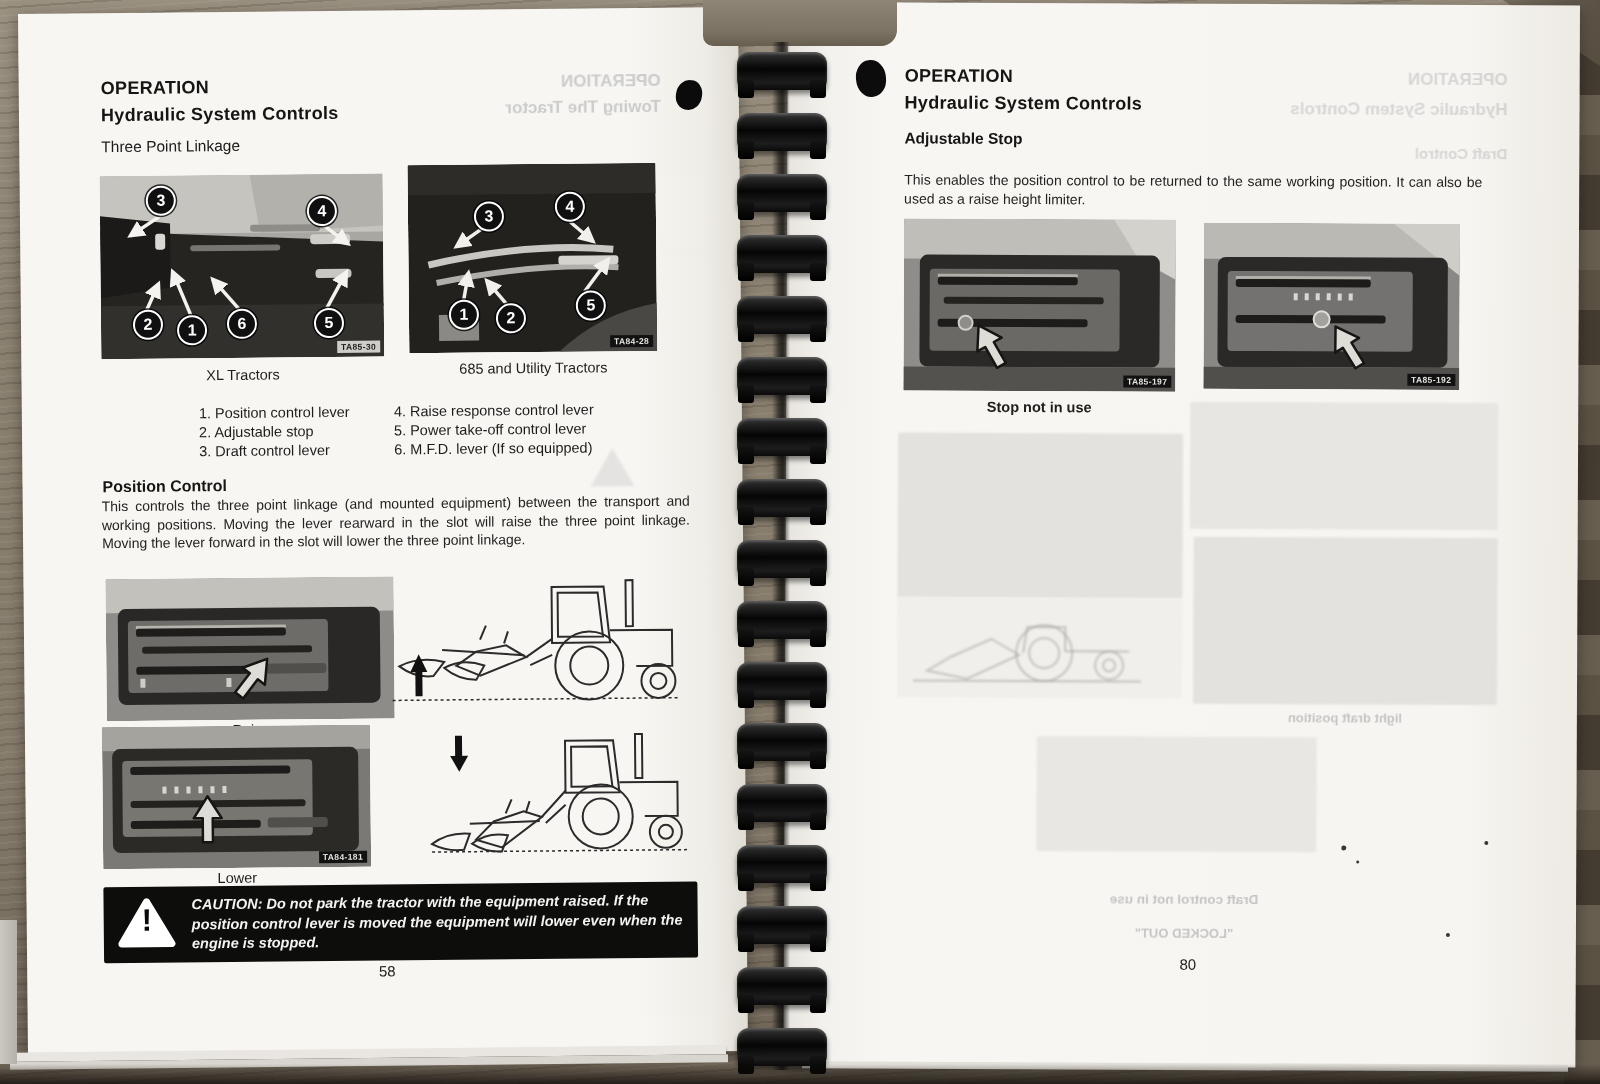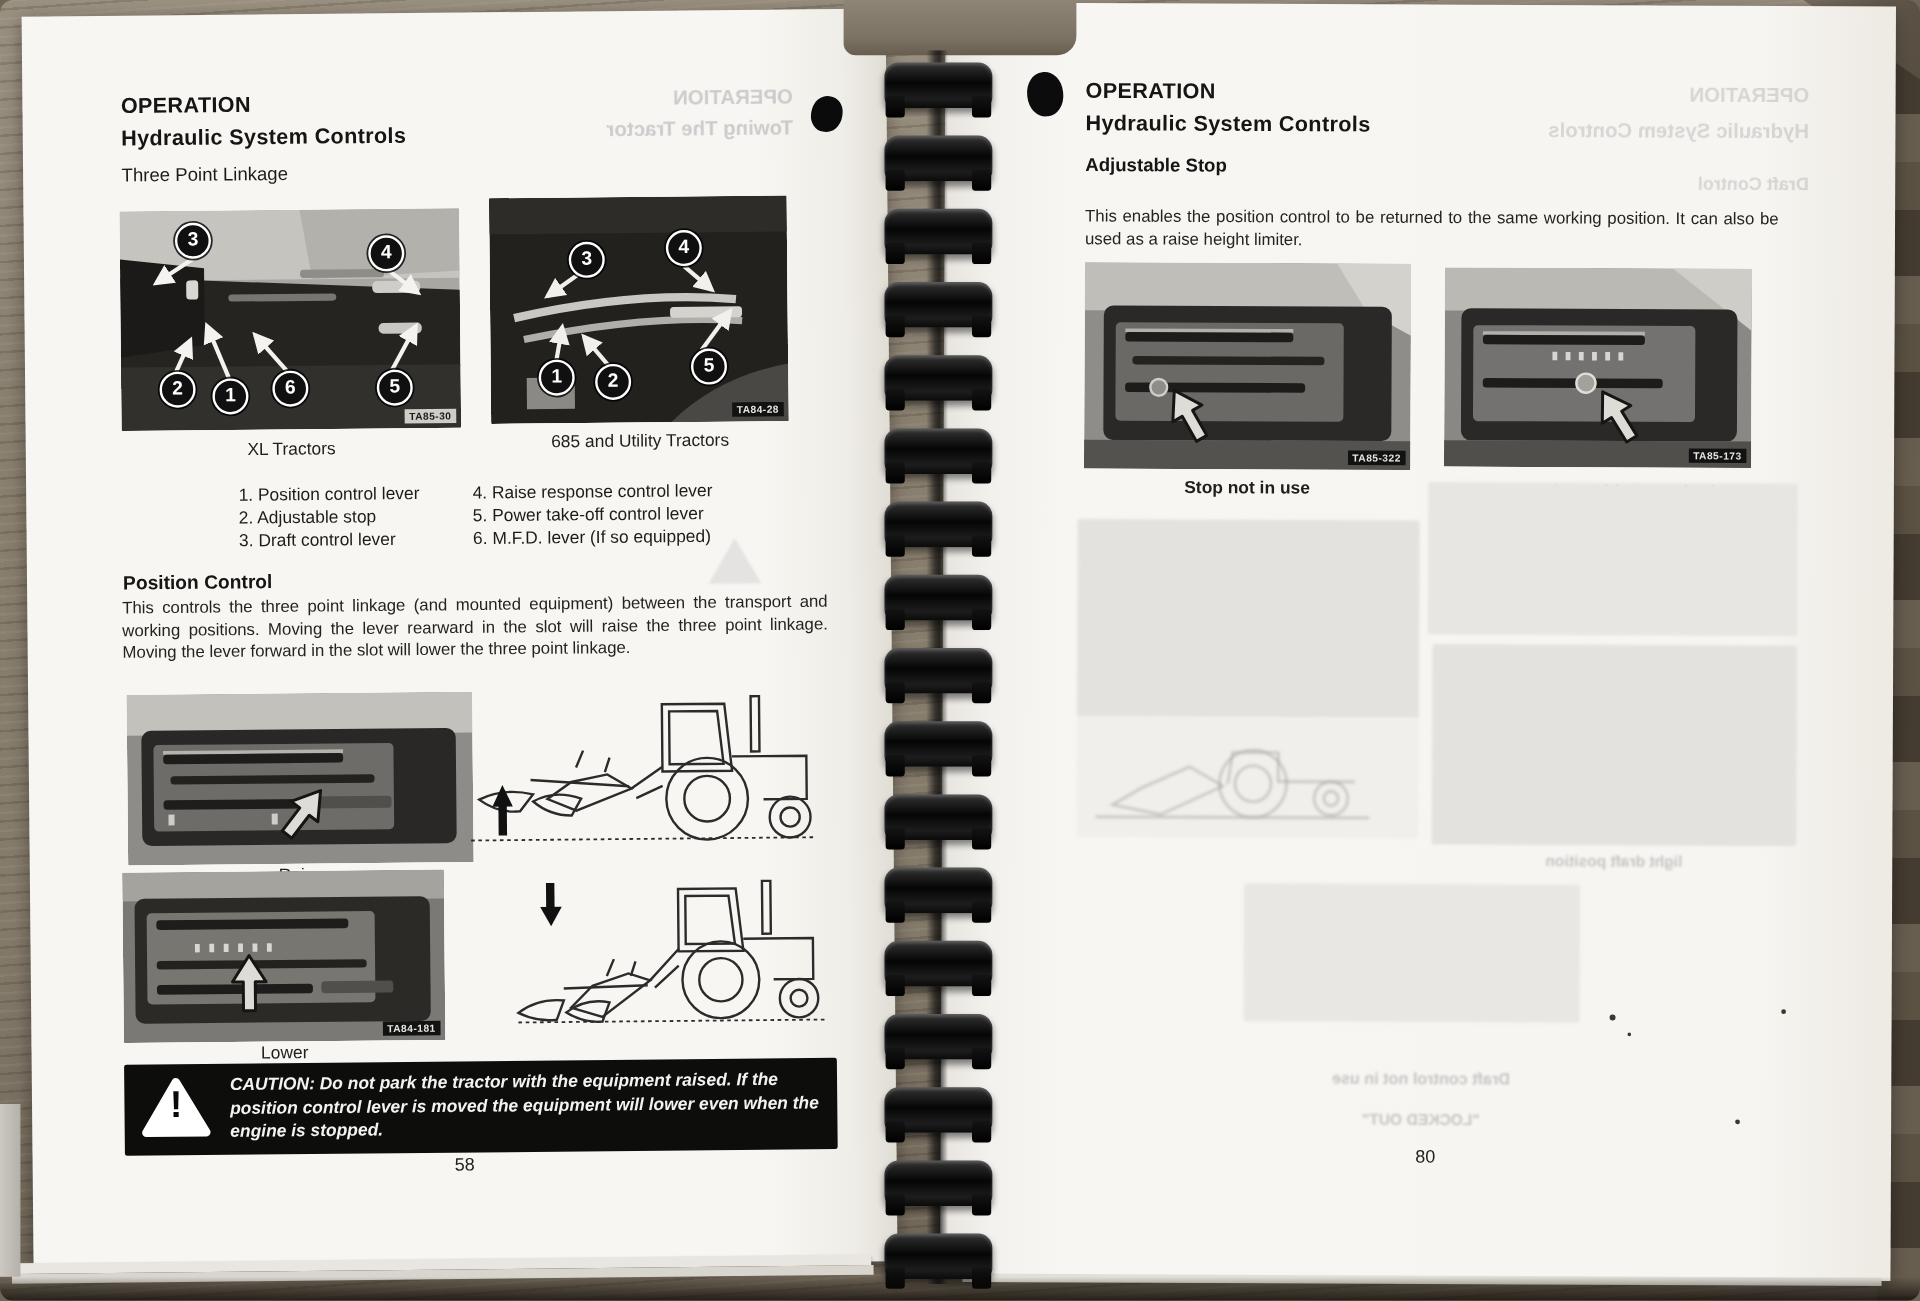--- a/index.html
+++ b/index.html
@@ -1,20 +1,20 @@
 <!DOCTYPE html>
 <html><head>
 <meta charset="utf-8">
 <style>
   html,body{margin:0;padding:0;background:#6f6557;}
   .scene{position:relative;width:1600px;height:1084px;overflow:hidden;
     font-family:"Liberation Sans",sans-serif;
     background:
       repeating-linear-gradient(176deg, rgba(255,255,255,.05) 0 2px, rgba(0,0,0,0) 2px 7px, rgba(40,32,24,.16) 7px 9px, rgba(0,0,0,0) 9px 15px),
-      linear-gradient(180deg,#9b9181 0%,#8a8070 30%,#857b6b 70%,#6f6557 100%); border-radius: 11px;}
+      linear-gradient(180deg,#9b9181 0%,#8a8070 30%,#857b6b 70%,#6f6557 100%);}
   .scene *{position:absolute;box-sizing:border-box;}
 
   
   .wood-right{left:1564px;top:0;width:36px;height:1084px;
     background:repeating-linear-gradient(180deg,#5c5244 0 40px,#453c31 40px 95px,#685e50 95px 135px);}
   .wood-wedge{left:1492px;top:0;width:108px;height:66px;
     background:linear-gradient(100deg,#7d7365,#574e42);clip-path:polygon(10% 0,100% 0,100% 100%);}
   .wood-gap{left:703px;top:0;width:194px;height:46px;
     background:linear-gradient(180deg,#8f8576,#7c7263 70%,#675e50);border-radius:0 0 16px 10px;}
   .floor-shadow{left:0;bottom:0;width:1600px;height:20px;
@@ -304,21 +304,21 @@
         <rect x="34" y="55" width="140" height="3" fill="#b2b0ab"></rect>
         <rect x="34" y="58" width="140" height="8" rx="3" fill="#1d1c1a"></rect>
         <rect x="40" y="78" width="160" height="7" rx="3" fill="#24231f"></rect>
         <rect x="34" y="100" width="150" height="8" rx="3" fill="#1d1c1a"></rect>
         <circle cx="62" cy="104" r="7" fill="#8f8d89" stroke="#d0cec9" stroke-width="2"></circle>
         <rect y="148" width="272" height="24" fill="#54524e"></rect>
         <g transform="translate(92,136) rotate(-30)">
           <polygon points="0,-34 14,-12 5,-12 5,12 -5,12 -5,-12 -14,-12" fill="#dedcd7" stroke="#161513" stroke-width="2.5" stroke-linejoin="round"></polygon>
         </g>
       </svg>
-      <div class="fig-tag dark">TA85-322</div>
+      <div class="fig-tag dark">TA85-197</div>
     </div>
     <div class="fig-cap b" style="left:117px;top:396px;width:272px;">Stop not in use</div>
 
     <div class="photo" style="left:417px;top:219px;width:256px;height:166px;">
       <svg width="256" height="166" viewBox="0 0 256 166">
         <rect width="256" height="166" fill="#8a8884"></rect>
         <rect width="256" height="36" fill="#bbb9b4"></rect>
         <polygon points="190,0 256,0 256,52" fill="#cfcdc8"></polygon>
         <rect x="14" y="34" width="230" height="110" rx="8" fill="#2b2927"></rect>
         <rect x="24" y="48" width="185" height="80" rx="4" fill="#747270"></rect>
@@ -330,21 +330,21 @@
           <rect x="123" y="70" width="4" height="7" fill="#d8d6d1"></rect>
         <rect x="134" y="70" width="4" height="7" fill="#d8d6d1"></rect>
           <rect x="145" y="70" width="4" height="7" fill="#d8d6d1"></rect>
         <rect x="32" y="92" width="150" height="8" rx="3" fill="#1d1c1a"></rect>
         <circle cx="118" cy="96" r="8" fill="#a3a19c" stroke="#e0ded9" stroke-width="2"></circle>
         <rect y="144" width="256" height="22" fill="#514f4b"></rect>
         <g transform="translate(150,132) rotate(-32)">
           <polygon points="0,-34 14,-12 5,-12 5,12 -5,12 -5,-12 -14,-12" fill="#dedcd7" stroke="#161513" stroke-width="2.5" stroke-linejoin="round"></polygon>
         </g>
       </svg>
-      <div class="fig-tag dark">TA85-173</div>
+      <div class="fig-tag dark">TA85-192</div>
     </div>
     <div class="fig-cap b" style="left:417px;top:398px;width:256px;">Stop set in position required</div>
 
     <div class="gblock" style="left:112px;top:430px;width:285px;height:165px;background:#e3e2de;"></div>
     <div class="gblock" style="left:112px;top:595px;width:285px;height:100px;background:#f0efeb;"></div>
     <svg class="gblock" style="left:120px;top:592px;background:none;transform:scaleX(-1);" width="244" height="96" viewBox="0 0 244 96">
       <g stroke="rgba(158,156,150,.55)" stroke-width="2" fill="none">
         <circle cx="105" cy="58" r="28"></circle>
           <circle cx="105" cy="58" r="15"></circle>
         <circle cx="40" cy="70" r="14"></circle>

